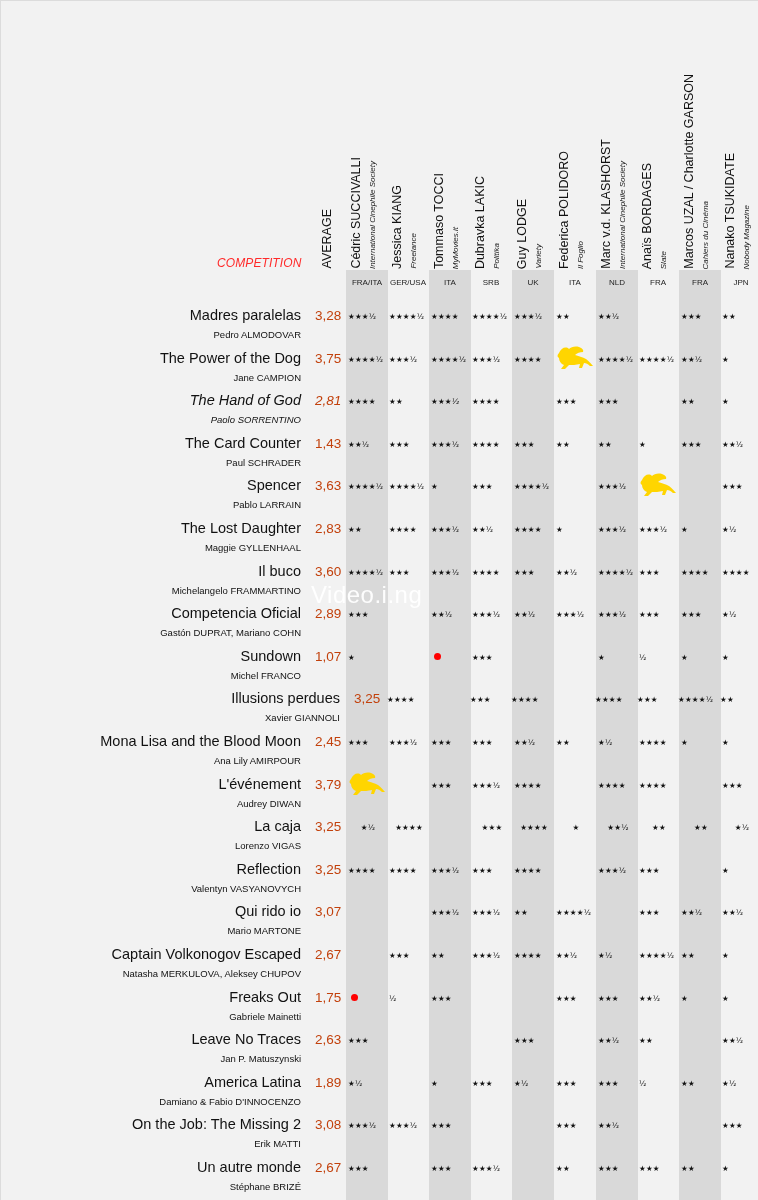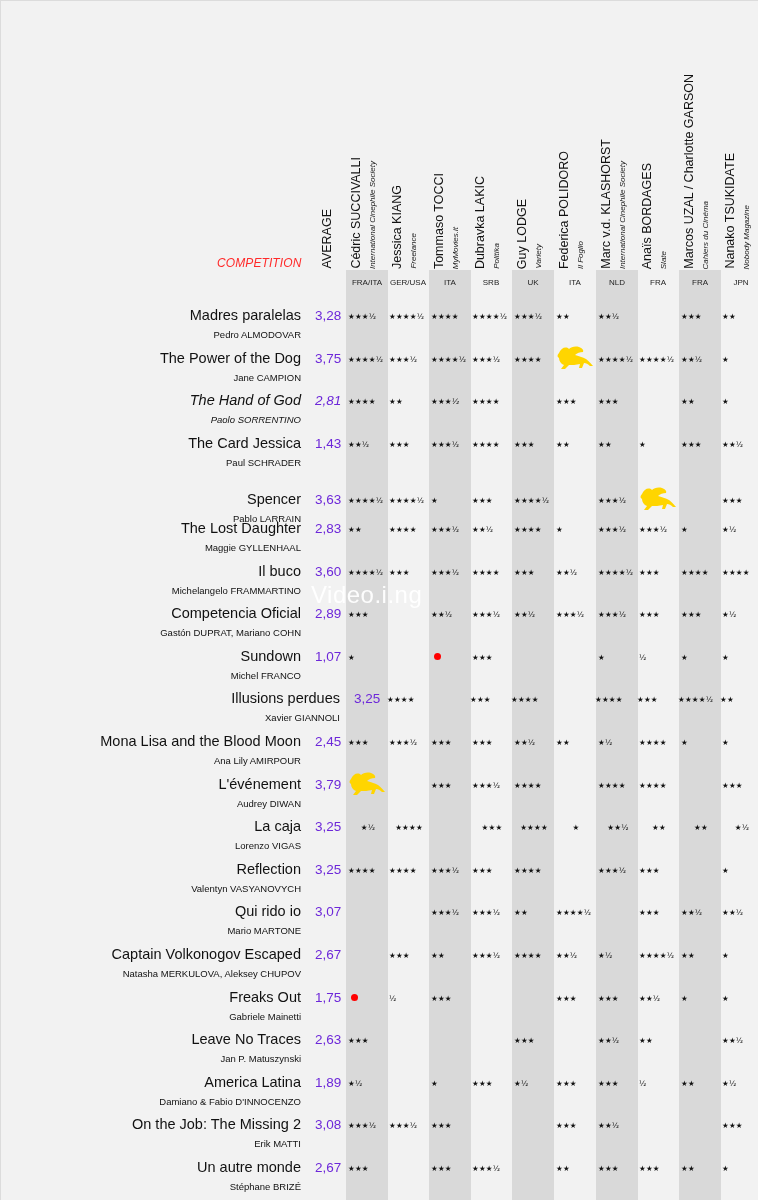--- a/index.html
+++ b/index.html
@@ -67,21 +67,21 @@
     top: 22px;
     font-size: 9.5px;
     white-space: nowrap;
     color: #111;
   }
   .avg {
     position: absolute;
     left: 314px;
     top: 1px;
     font-size: 13.5px;
-    color: #6d28d9;
+    color: #c2410c;
   }
   .cell {
     position: absolute;
     top: 5px;
     width: 42px;
     padding-left: 2px;
     font-size: 7.5px;
     letter-spacing: 0.2px;
     white-space: nowrap;
     color: #111;
@@ -216,35 +216,35 @@
       <div class="cell" style="left: 345px;">★★★★</div>
       <div class="cell" style="left: 386px;">★★</div>
       <div class="cell" style="left: 428px;">★★★½</div>
       <div class="cell" style="left: 469px;">★★★★</div>
       <div class="cell" style="left: 553px;">★★★</div>
       <div class="cell" style="left: 595px;">★★★</div>
       <div class="cell" style="left: 678px;">★★</div>
       <div class="cell" style="left: 719px;">★</div>
     </div>
     <div class="row" style="top: 433.8px;">
-      <div class="title">The Card Jessica</div>
+      <div class="title">The Card Counter</div>
       <div class="director">Paul SCHRADER</div>
       <div class="avg">1,43</div>
       <div class="cell" style="left: 345px;">★★½</div>
       <div class="cell" style="left: 386px;">★★★</div>
       <div class="cell" style="left: 428px;">★★★½</div>
       <div class="cell" style="left: 469px;">★★★★</div>
       <div class="cell" style="left: 511px;">★★★</div>
       <div class="cell" style="left: 553px;">★★</div>
       <div class="cell" style="left: 595px;">★★</div>
       <div class="cell" style="left: 636px;">★</div>
       <div class="cell" style="left: 678px;">★★★</div>
       <div class="cell" style="left: 719px;">★★½</div>
     </div>
-    <div class="row" style="top: 476.4px; margin-top: 14px;">
+    <div class="row" style="top: 476.4px;">
       <div class="title">Spencer</div>
       <div class="director">Pablo LARRAIN</div>
       <div class="avg">3,63</div>
       <div class="cell" style="left: 345px;">★★★★½</div>
       <div class="cell" style="left: 386px;">★★★★½</div>
       <div class="cell" style="left: 428px;">★</div>
       <div class="cell" style="left: 469px;">★★★</div>
       <div class="cell" style="left: 511px;">★★★★½</div>
       <div class="cell" style="left: 595px;">★★★½</div>
       <div class="lion" style="left: 637px;"><svg viewBox="0 0 40 28" width="40" height="28">

